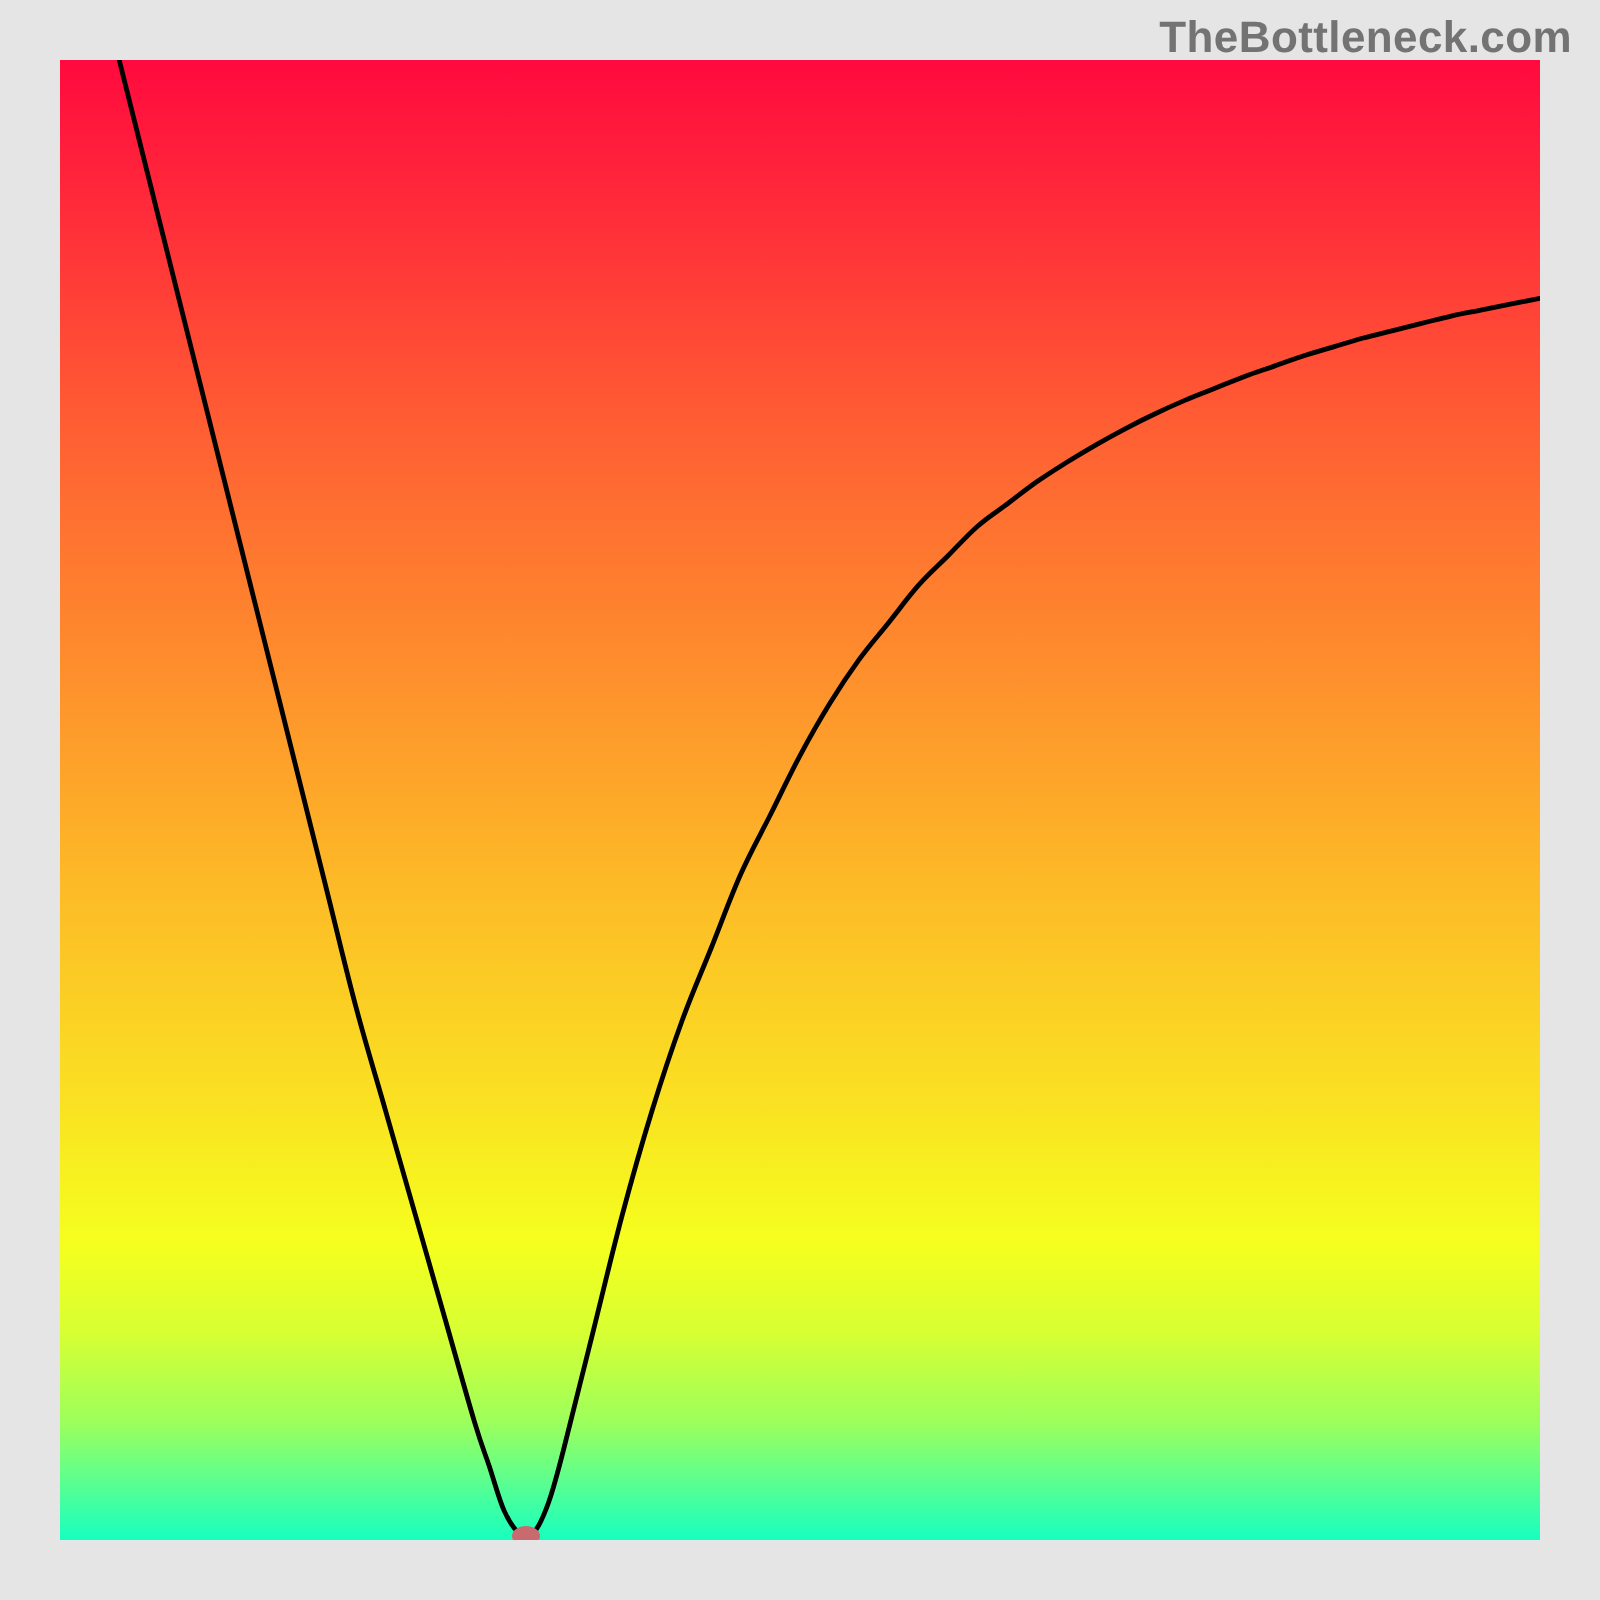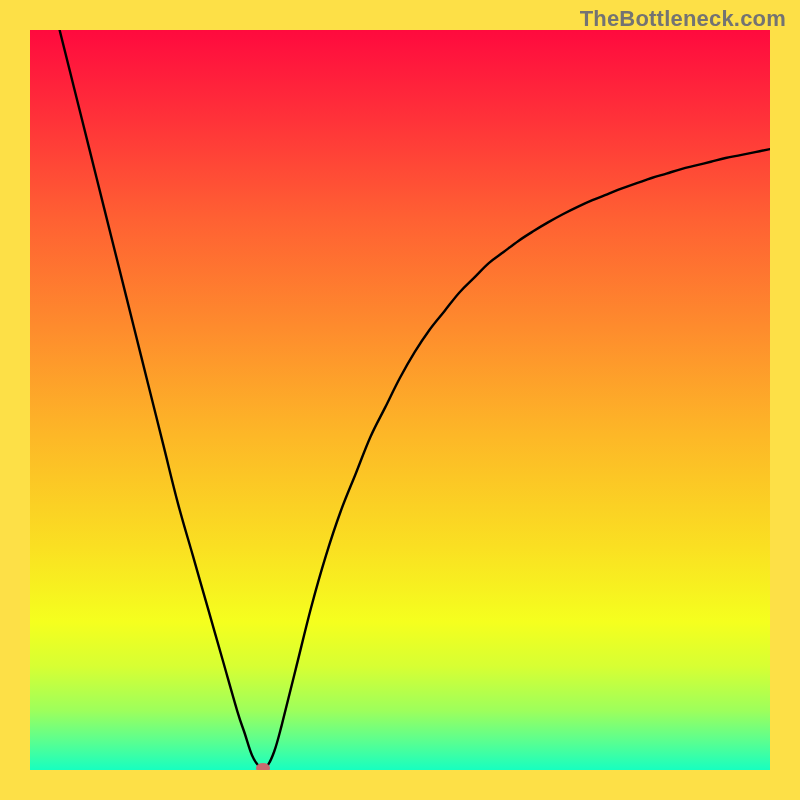--- a/index.html
+++ b/index.html
@@ -8,21 +8,21 @@
     width: 800px;
     height: 800px;
     overflow: hidden;
     background: #000;
     font-family: Arial, Helvetica, sans-serif;
   }
   .stage {
     position: relative;
     width: 800px;
     height: 800px;
-    background: #fde047;
+    background: #e5e5e5;
   }
   .plot-area {
     position: absolute;
     left: 30px;
     top: 30px;
     width: 740px;
     height: 740px;
     overflow: hidden;
   }
   .gradient-bg {

